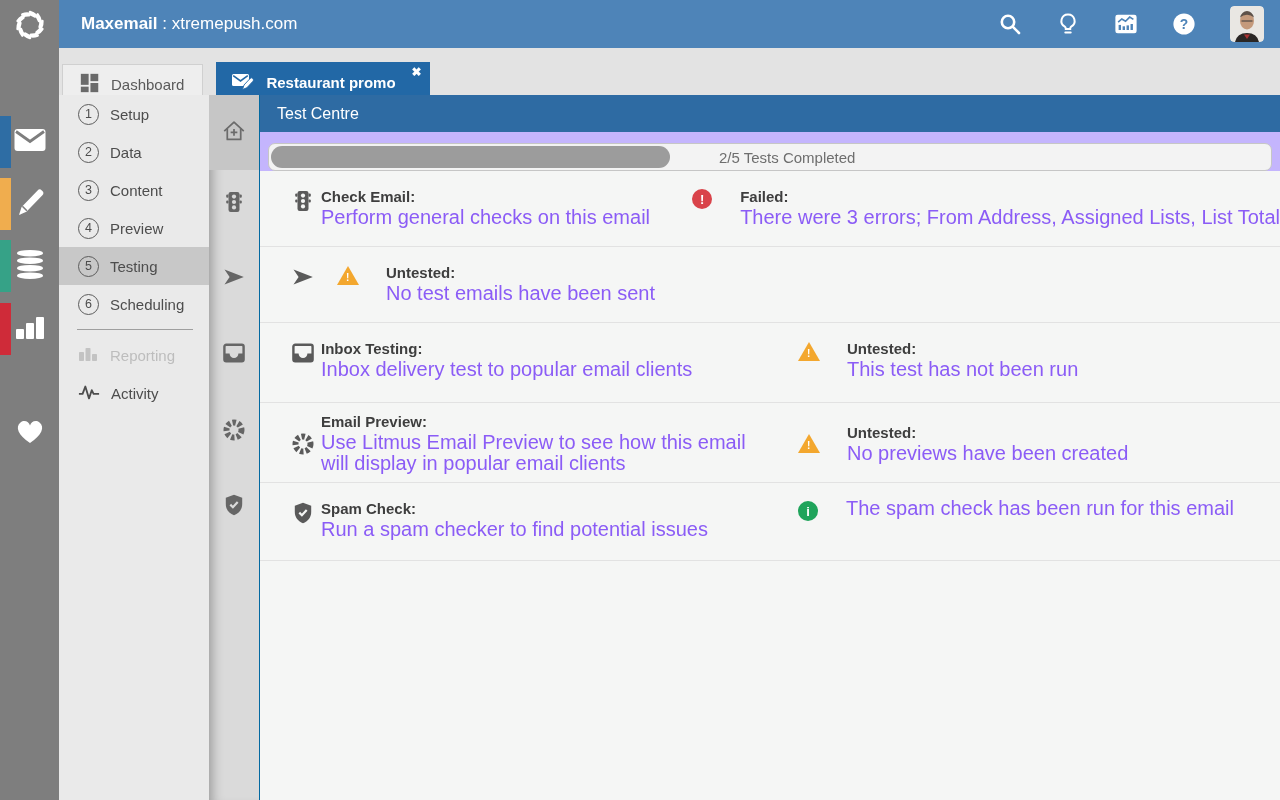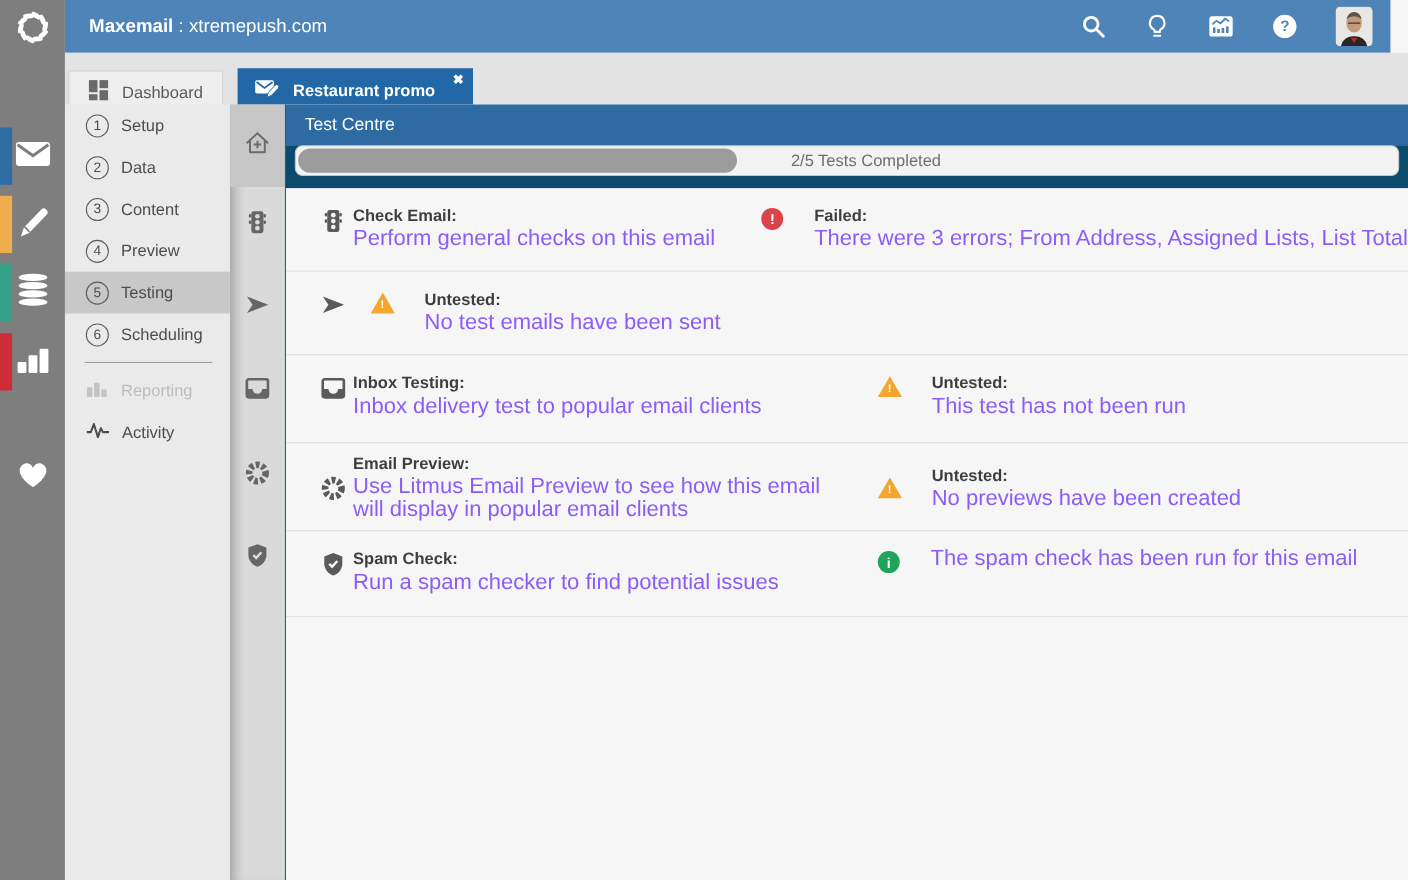--- a/index.html
+++ b/index.html
@@ -11,21 +11,21 @@
   .sidebar { position:absolute; left:0; top:0; width:59px; height:800px; background:#7e7e7e; z-index:6; }
   .logo { position:absolute; top:4px; left:10px; width:40px; height:40px; }
   .channel { position:absolute; left:0; width:59px; height:52px; display:flex; align-items:center; justify-content:center; }
   .channel .bar { position:absolute; left:0; top:0; bottom:0; width:11px; }
   .ch-email { top:116px; } .ch-content { top:178px; } .ch-data { top:240px; } .ch-report { top:303px; }
   .ch-heart { top:406px; }
   .bar-email { background:#2e6da4; } .bar-content { background:#f0ad4e; }
   .bar-data { background:#36a287; } .bar-report { background:#cf2b39; }
 
   
-  .topbar { position:absolute; left:59px; top:0; right:16px; height:48px; background:#4e84b8; display:flex; align-items:center; }
+  .topbar { position:absolute; left:59px; top:0; right:0; height:48px; background:#4e84b8; display:flex; align-items:center; }
   .topbar-title { margin-left:22px; color:#fff; font-size:17px; }
   .topbar-title b { font-weight:bold; }
   .topbar-icons { margin-left:auto; margin-right:16px; display:flex; align-items:center; gap:34px; }
   .tb-icon { width:24px; height:24px; display:flex; align-items:center; justify-content:center; cursor:pointer; }
   .avatar { width:34px; height:36px; border-radius:4px; overflow:hidden; }
 
   
   .tabbar { position:absolute; left:59px; top:48px; right:0; height:59px; background:#e3e3e3; display:flex; align-items:flex-end; }
   .tab-dashboard { position:relative; margin-left:3px; height:43px; background:#eeeeee; border:1px solid #d0d0d0; border-bottom:none; display:flex; align-items:center; gap:10px; padding:0 18px 4px 16px; color:#5a5a5a; font-size:15px; cursor:pointer; }
   .tab-dashboard::after { content:""; position:absolute; left:0; right:0; bottom:0; height:5px; background:#8e8e8e; }
@@ -45,21 +45,21 @@
   
   .rail { position:absolute; left:209px; top:95px; width:50px; bottom:0; background:#dadada; box-shadow:inset 12px 0 12px -9px rgba(0,0,0,0.30); }
   .rail-home { position:absolute; top:0; left:0; width:50px; height:75px; background:#c6c6c6; display:flex; align-items:center; justify-content:center; cursor:pointer; }
   .rail-icon { position:absolute; left:13px; width:24px; height:24px; color:#666; cursor:pointer; }
   .ri-traffic { top:95px; } .ri-send { top:170px; } .ri-inbox { top:246px; } .ri-litmus { top:323px; } .ri-shield { top:398px; }
   .rail .hole { fill:#dadada; } .rail .hole-stroke { stroke:#dadada; }
 
   
   .main { position:absolute; left:259px; top:95px; right:0; bottom:0; background:#f5f6f5; border-left:1px solid #0369a1; }
   .main-header { height:37px; background:#2e6ba3; color:#fff; display:flex; align-items:center; padding-left:17px; font-size:16px; }
-  .progress-band { height:39px; background:#0c4a6e; display:flex; align-items:flex-start; padding:0 8px; }
+  .progress-band { height:39px; background:#c4b5fd; display:flex; align-items:flex-end; padding:0 8px; }
   .progress-track { flex:1; height:28px; background:#f3f3f3; border:1px solid #c6c6c6; border-radius:7px; display:flex; align-items:center; padding:2px; }
   .progress-fill { height:22px; border-radius:11px; background:#9c9c9c; }
   .progress-label { position:absolute; left:448px; color:#6e6e6e; font-size:15px; }
   .progress-wrap { position:relative; display:flex; align-items:center; flex:1; }
 
   .test-row { display:flex; align-items:flex-start; min-height:76px; padding:15px 0 12px 31px; border-bottom:1px solid #e2e2e2; }
   .row-icon { flex:0 0 24px; width:24px; height:24px; color:#5a5a5a; margin-top:3px; }
   .test-row .hole { fill:#f5f6f5; } .test-row .hole-stroke { stroke:#f5f6f5; }
   .row-text { width:455px; margin-left:6px; padding-left:0; margin-right:0; }
   .row-text { margin-left:6px; }

